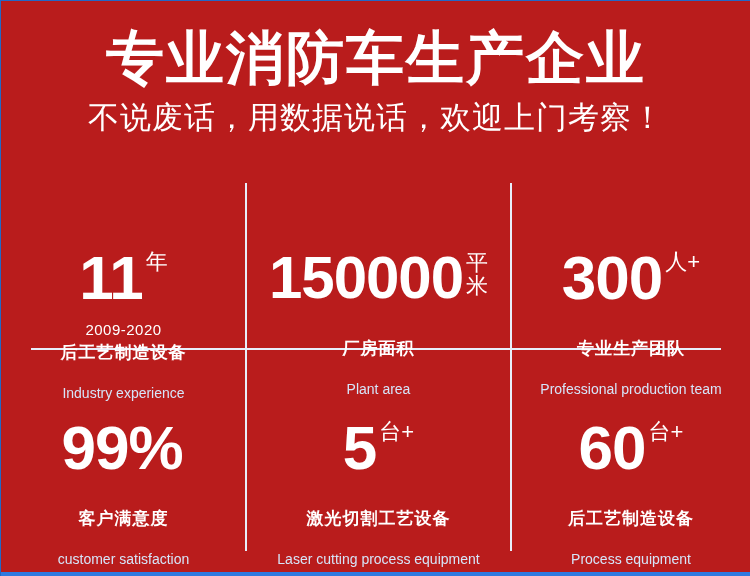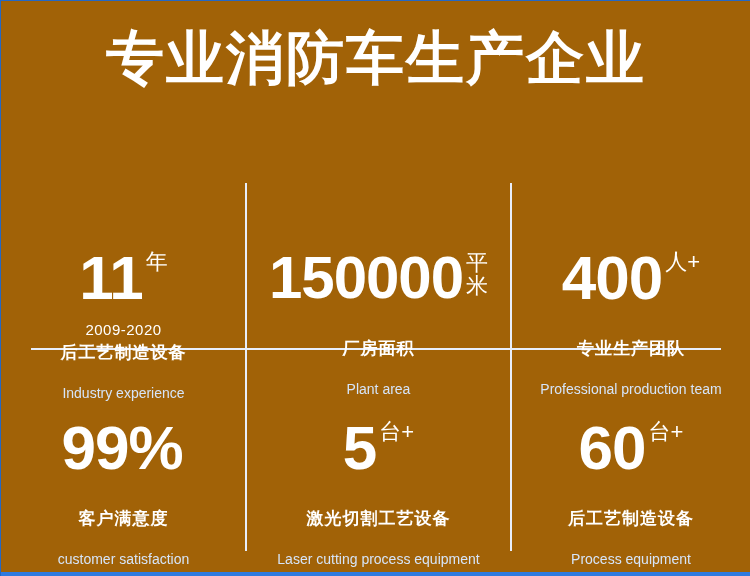--- a/index.html
+++ b/index.html
@@ -11,21 +11,21 @@
     height: 576px;
     overflow: hidden;
     font-family: "Liberation Sans", "DejaVu Sans", sans-serif;
     background: #2f7ae0;
   }
 
   .poster {
     position: relative;
     width: 750px;
     height: 576px;
-    background: #a16207;
+    background: #b91c1c;
     box-sizing: border-box;
     border-left: 1px solid #2468c6;
     border-top: 1px solid #2468c6;
     overflow: hidden;
   }
 
   
   .header {
     position: absolute;
     left: 0;
@@ -156,20 +156,21 @@
     background: #2f7ae0;
   }
 </style>
 </head>
 <body>
 
 <div class="poster">
 
   <div class="header">
     <div class="main-title">专业消防车生产企业</div>
+    <div class="sub-title">不说废话，用数据说话，欢迎上门考察！</div>
   </div>
 
   <div class="divider v-div one"></div>
   <div class="divider v-div two"></div>
   <div class="divider h-div"></div>
 
   <div class="stats-grid">
 
     <div class="cell r1">
       <div class="num-row">
@@ -190,21 +191,21 @@
           <span>平</span>
           <span>米</span>
         </span>
       </div>
       <div class="cn-label">厂房面积</div>
       <div class="en-label">Plant area</div>
     </div>
 
     <div class="cell r1 nogap">
       <div class="num-row">
-        <span class="big-num">400</span>
+        <span class="big-num">300</span>
         <span class="unit">
             <span>人+</span>
           </span>
       </div>
       <div class="cn-label">专业生产团队</div>
       <div class="en-label">Professional production team</div>
     </div>
 
     <div class="cell r2 nogap">
       <div class="num-row">

